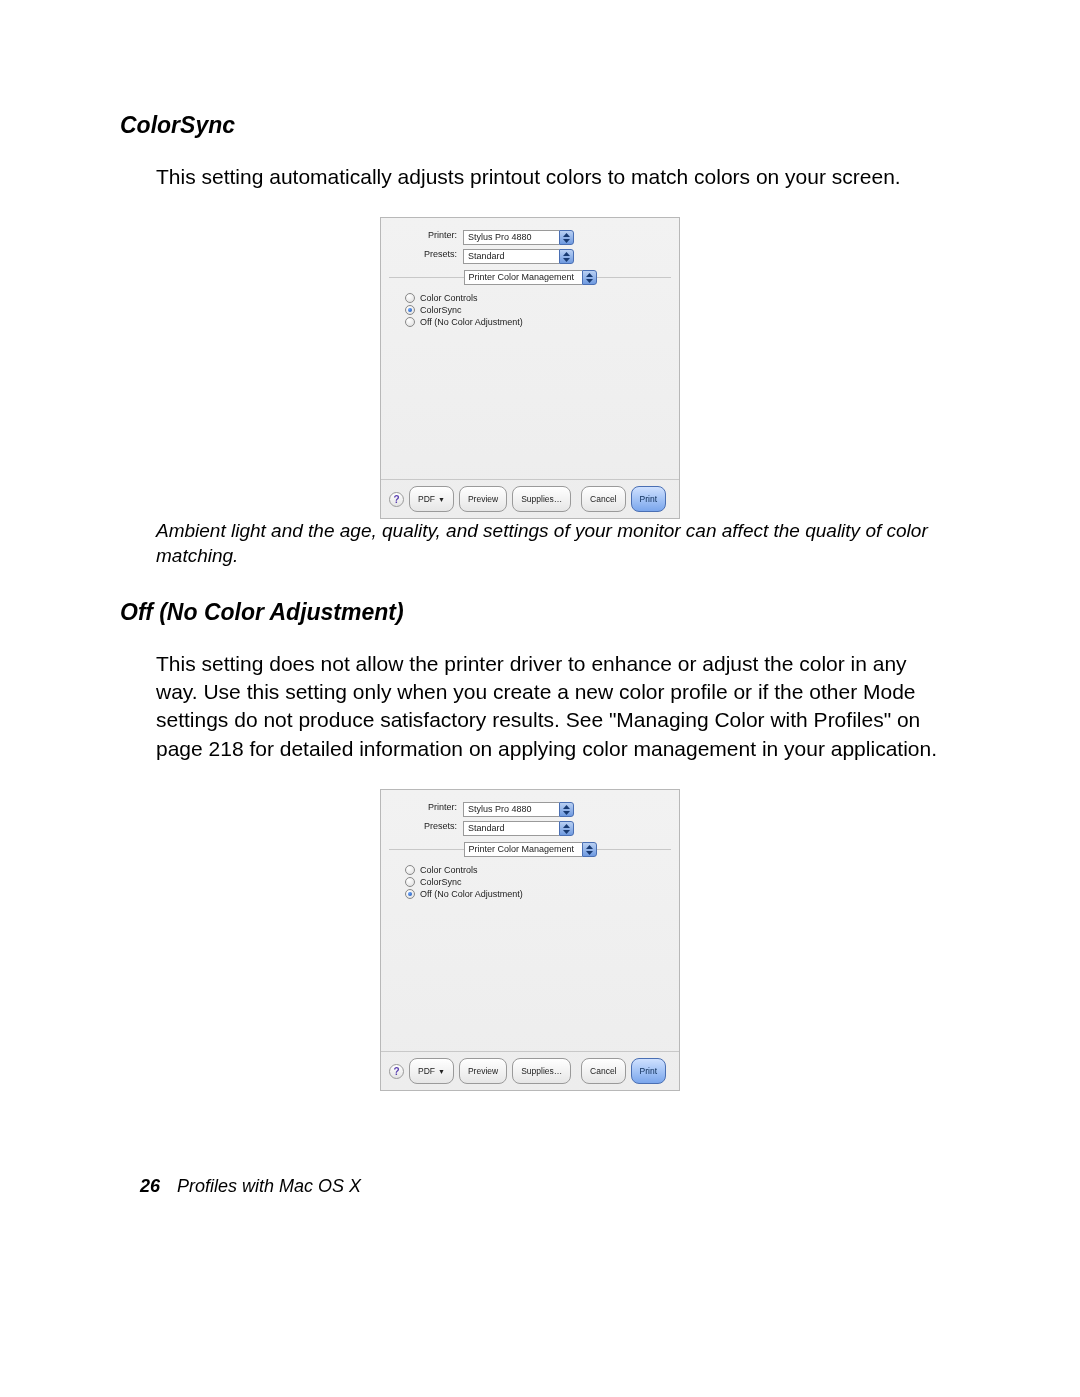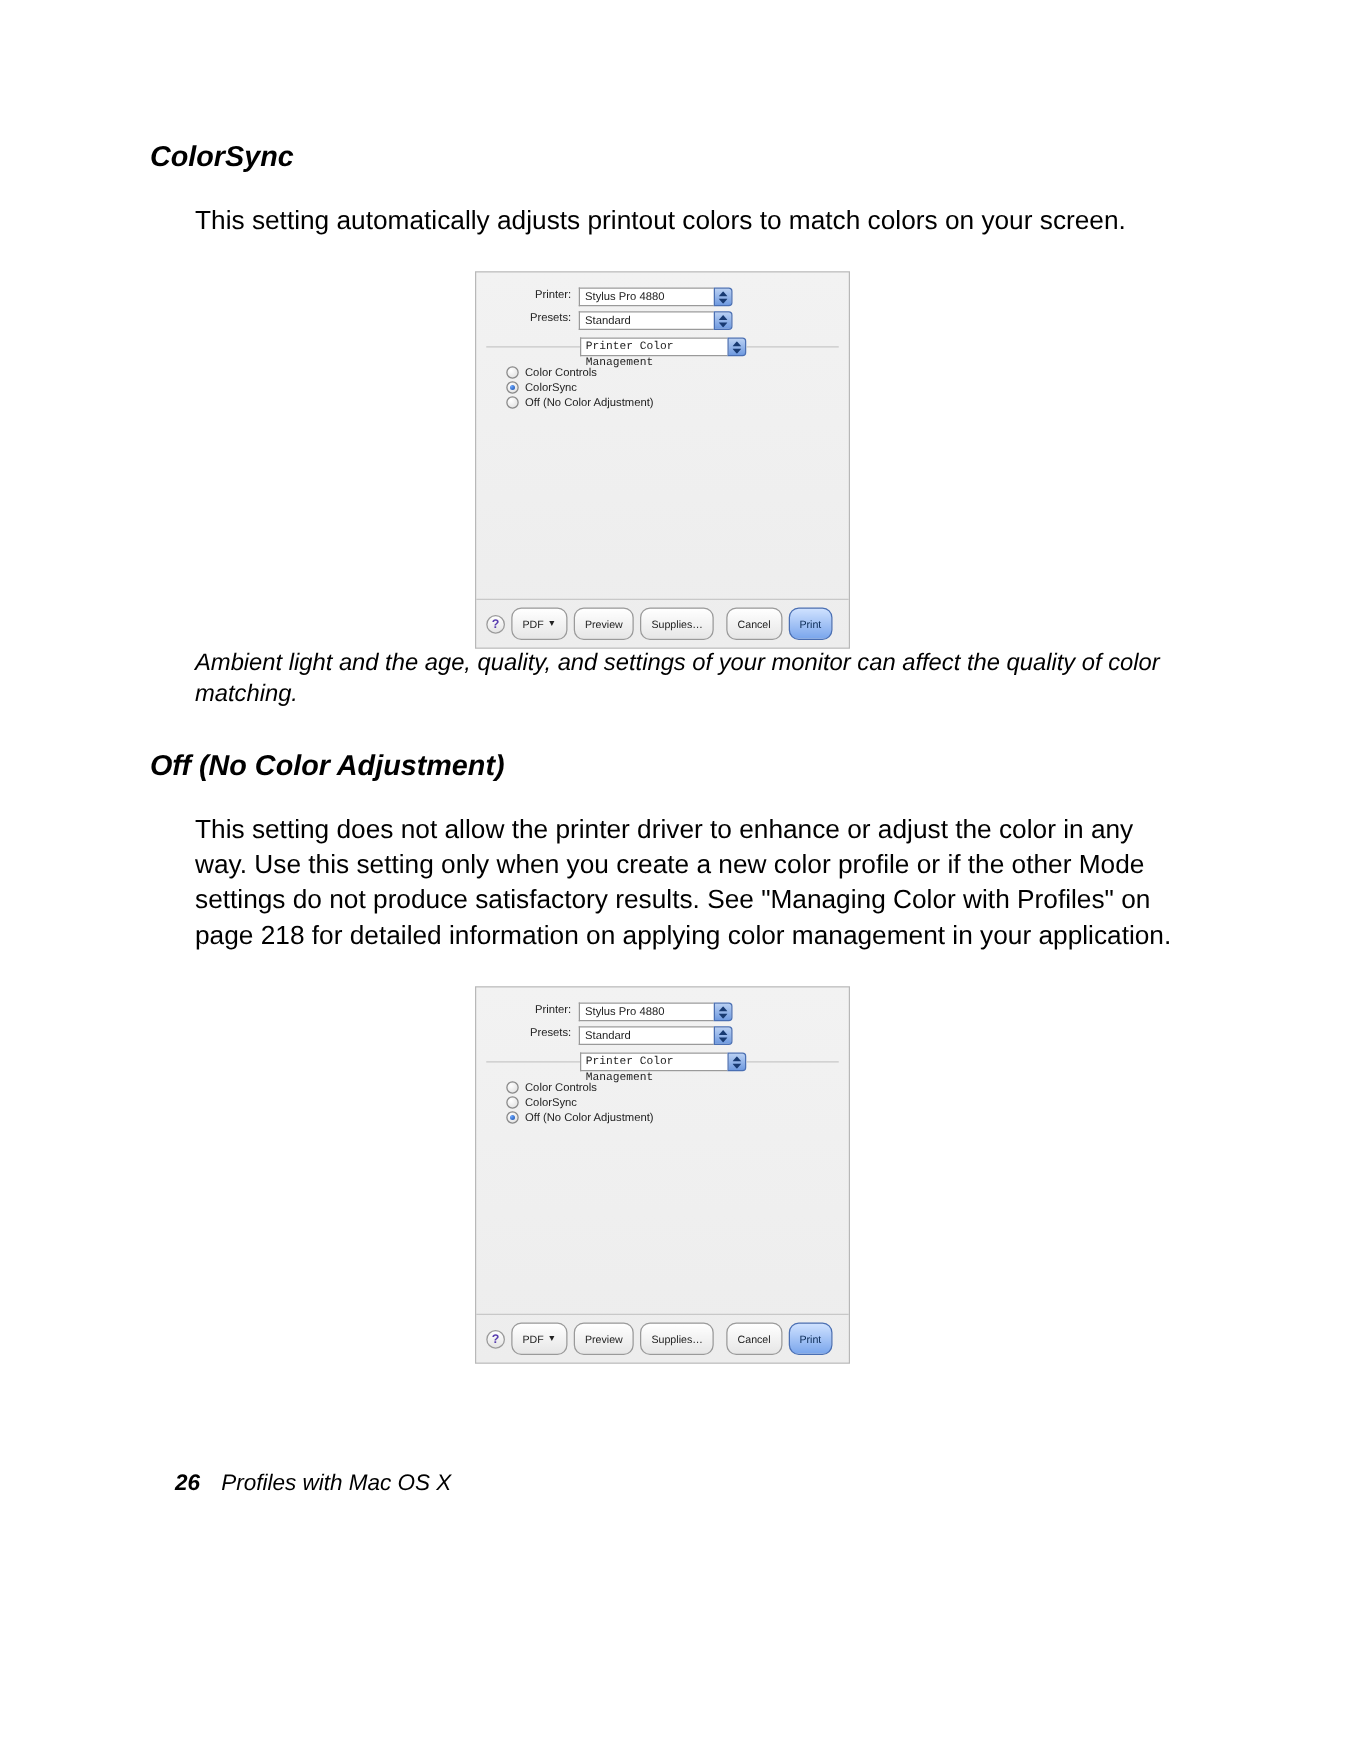--- a/index.html
+++ b/index.html
@@ -70,21 +70,21 @@
     width: 82px;
     text-align: right;
     padding-right: 6px;
   }
   .combo {
     display: flex;
     align-items: stretch;
     height: 15px;
   }
   .combo .combo-field {
-    width: 108px;
+    width: 96px;
     border: 1px solid #9a9a9a;
     border-right: none;
     background: #fff;
     padding: 0 4px;
     line-height: 13px;
     font-size: 9px;
   }
   .combo .combo-btn {
     width: 15px;
     border: 1px solid #4a6fb3;
@@ -95,21 +95,21 @@
     align-items: center;
     justify-content: center;
   }
   .combo .combo-btn svg { width: 7px; height: 10px; }
   .sep-row {
     display: flex;
     align-items: center;
     margin: 6px 8px 8px 8px;
   }
   .sep-line { flex: 1; height: 1px; background: #c8c8c8; }
-  .sep-combo { margin: 0 0; font-family: Liberation Mono, monospace; }
+  .sep-combo { margin: 0 0; }
   .radio-group {
     margin: 2px 0 2px 24px;
   }
   .radio-item {
     display: flex;
     align-items: center;
     margin: 2px 0;
     font-size: 9px;
   }
   .radio {

